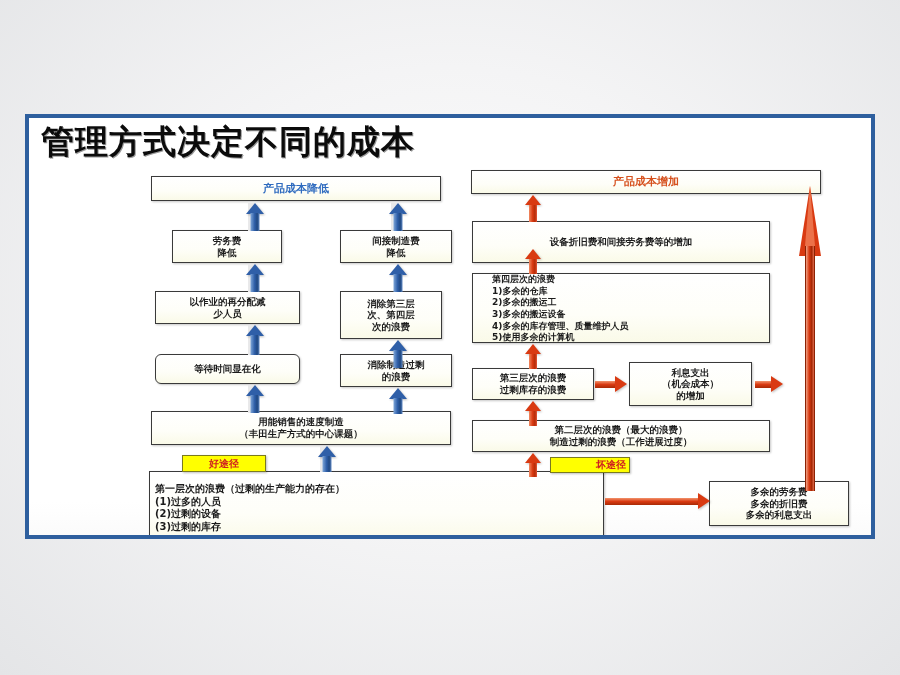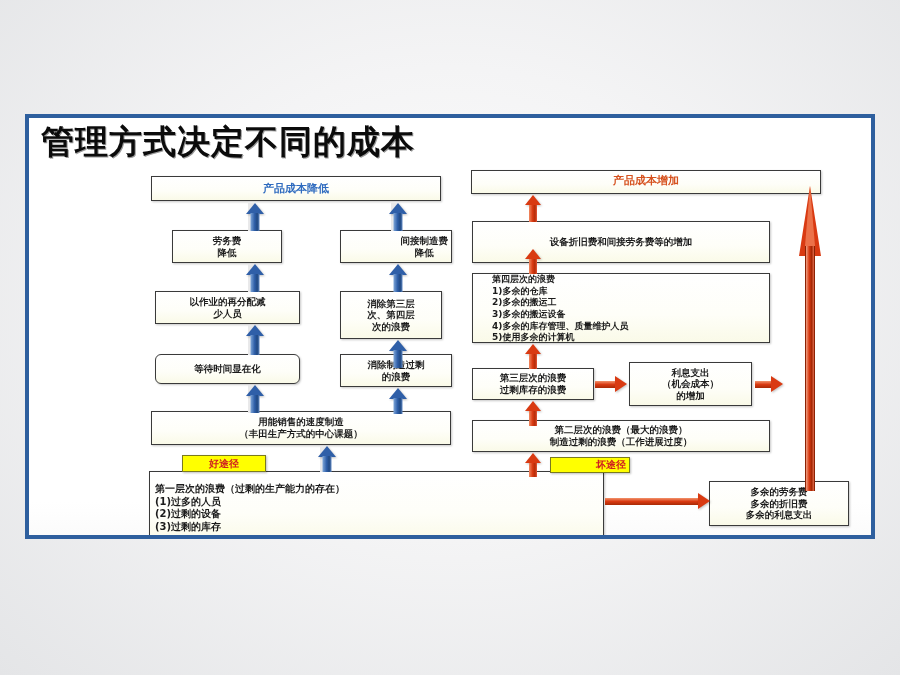--- a/index.html
+++ b/index.html
@@ -138,21 +138,21 @@
       <div class="arrow-up blue" style="left:215px;top:267px;width:22px;height:28px;">
         <div class="tri-blue"></div>
         <div class="shaft" style="width:9px;height:18px;"></div>
       </div>
 
       <div class="ghost" style="left:362px;top:85px;width:6px;height:28px;"></div>
       <div class="arrow-up blue" style="left:358px;top:85px;width:22px;height:28px;">
         <div class="tri-blue"></div>
         <div class="shaft" style="width:9px;height:18px;"></div>
       </div>
-      <div class="box" style="left:311px;top:112px;width:112px;height:33px;justify-content:flex-end;">
+      <div class="box" style="left:311px;top:112px;width:112px;height:33px;">
         <span class="lines">间接制造费
 降低</span>
       </div>
 
       <div class="arrow-up blue" style="left:358px;top:146px;width:22px;height:28px;">
         <div class="tri-blue"></div>
         <div class="shaft" style="width:9px;height:18px;"></div>
       </div>
       <div class="box" style="left:311px;top:173px;width:102px;height:48px;">
         <span class="lines">消除第三层
@@ -189,21 +189,21 @@
         <span>好途径</span>
       </div>
 
       <div class="box left-align" style="left:120px;top:353px;width:455px;height:72px;font-size:10px;line-height:1.25;">
         <span class="lines">第一层次的浪费（过剩的生产能力的存在）
 (1)过多的人员
 (2)过剩的设备
 (3)过剩的库存</span>
       </div>
 
-      <div class="box head red-txt" style="left:442px;top:52px;width:350px;height:24px;font-family:Liberation Mono, monospace;">
+      <div class="box head red-txt" style="left:442px;top:52px;width:350px;height:24px;">
         <span class="lines">产品成本增加</span>
       </div>
 
       <div class="arrow-up red" style="left:494px;top:77px;width:20px;height:27px;">
         <div class="tri-red"></div>
         <div class="shaft" style="width:8px;height:17px;"></div>
       </div>
       <div class="box" style="left:443px;top:103px;width:298px;height:42px;">
         <span class="lines">设备折旧费和间接劳务费等的增加</span>
       </div>

